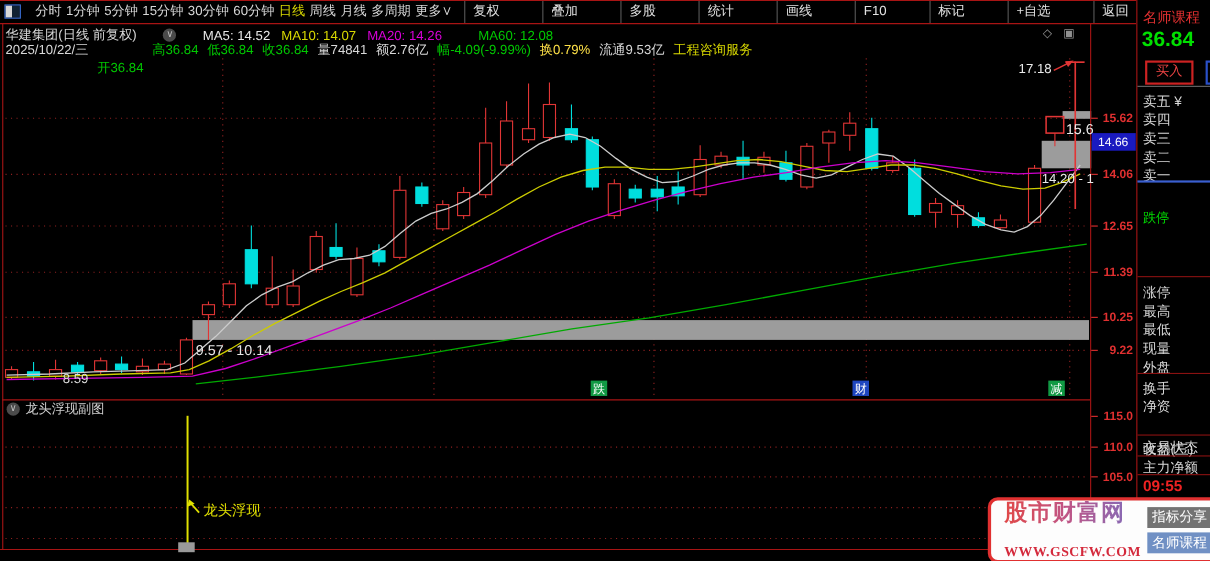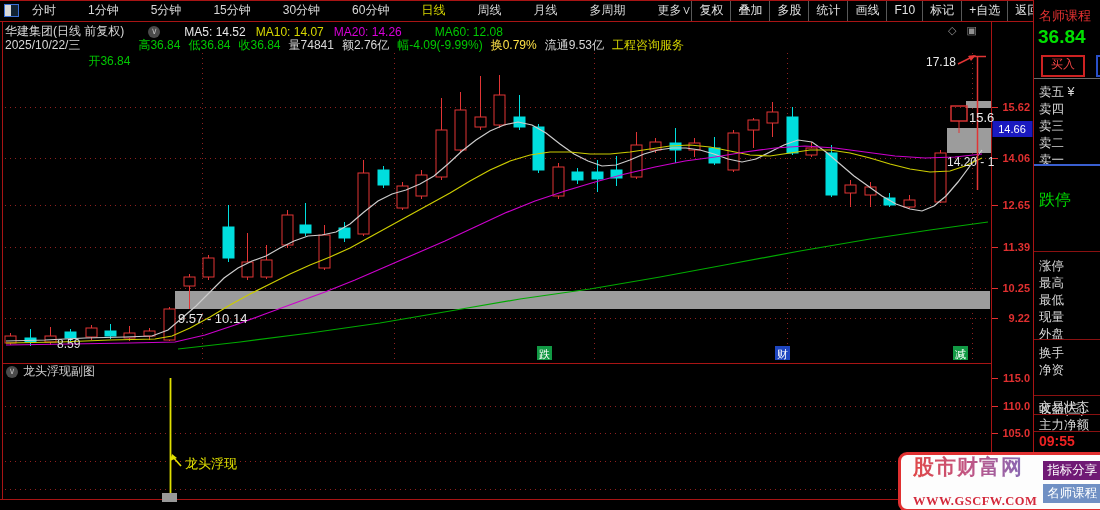--- a/index.html
+++ b/index.html
@@ -3,24 +3,24 @@
 <meta charset="utf-8">
 <style>
   html,body{margin:0;padding:0;background:#000;}
   body{width:1100px;height:510px;position:relative;overflow:hidden;
        font-family:"Liberation Sans",sans-serif;-webkit-font-smoothing:none;}
   
   .toolbar{position:absolute;top:0;left:0;width:1033px;height:21px;display:flex;
            align-items:center;color:#d8d8d8;font-size:12px;white-space:nowrap;}
   .win-icon{width:13px;height:11px;border:1px solid #3a6fd8;margin:4px 7px 4px 4px;
             background:linear-gradient(90deg,#d8d8d8 0 6px,#123 6px);flex:0 0 auto;}
-  .periods{display:flex;gap:32px;margin-left:6px;}
+  .periods{display:flex;gap:4px;margin-left:6px;}
   .periods span{cursor:default;}
   .periods .active{color:#d8d800;}
-  .actions{margin-left:auto;display:flex;height:21px;line-height:21px;}
+  .actions{margin-left:auto;display:flex;height:21px;line-height:21px;gap:32px;}
   .actions span{padding:0 7px;border-left:1px solid #585858;color:#e2e2e2;}
   
   .title-row{position:absolute;top:23px;left:5px;font-size:12px;color:#d8d8d8;
              display:flex;align-items:center;gap:24px;white-space:nowrap;z-index:5;}
   .circle-ic{display:inline-block;width:12px;height:12px;border-radius:50%;background:#4a4a4a;
              color:#bbb;font-size:9px;line-height:11px;text-align:center;}
   .corner-ics{position:absolute;top:24px;left:941px;color:#909090;font-size:11px;z-index:5;}
   .corner-ics span{margin-left:7px;}
   .info-row{position:absolute;top:37px;left:5px;font-size:12px;display:flex;gap:8px;
             white-space:nowrap;z-index:5;color:#d8d8d8;}
@@ -34,36 +34,36 @@
                border-left:1px solid #a81414;z-index:6;font-size:12.5px;color:#d8d8d8;}
   .rp-abs{position:absolute;left:5px;white-space:nowrap;}
   .rp-name{color:#e03030;font-size:13px;top:7px;}
   .rp-price{color:#00e000;font-size:19px;font-weight:bold;top:26px;left:4px;}
   .buy-btn{position:absolute;left:7px;top:55px;width:40px;height:18px;border:2px solid #c22;
            color:#ee4444;background:#000;font-size:12px;line-height:15px;text-align:center;}
   .sell-btn{position:absolute;left:62px;top:55px;width:40px;height:18px;border:2px solid #2a50c8;background:#000;}
   .rp-line{position:absolute;left:0;width:67px;height:1px;background:#8a1111;}
   .rp-line.blue{background:#3a5fd0;height:2px;}
   .rp-line.gray{background:#6a6a6a;}
-  .limit-down{color:#00dd00;font-size:16px;}
+  .limit-down{color:#00dd00;font-size:12px;}
   .rp-time{color:#ee2222;font-weight:bold;font-size:14px;}
   
   .watermark{position:absolute;left:898px;top:452px;width:216px;height:54px;background:#fdfdfd;
              border:3px solid #e03030;border-radius:9px;z-index:9;display:flex;align-items:center;}
   .wm-left{margin-left:12px;}
   .wm-name{font-size:21px;font-weight:bold;letter-spacing:1px;color:#c05575;line-height:24px;}
   @supports(-webkit-background-clip:text){
     .wm-name{background:linear-gradient(90deg,#e04848 0%,#c05585 45%,#7a6ec0 100%);
              -webkit-background-clip:text;color:transparent;}
   }
   .wm-url{font-family:"Liberation Serif",serif;font-weight:bold;font-size:12.5px;color:#d42a3c;
           letter-spacing:.5px;margin-top:15px;}
   .wm-right{margin-left:6px;display:flex;flex-direction:column;gap:4px;}
   .wm-tag{color:#fff;font-size:12.5px;padding:1px 4px;white-space:nowrap;}
-  .wm-tag1{background:#701a75;}
+  .wm-tag1{background:#737373;}
   .wm-tag2{background:#7090c4;}
 </style>
 </head>
 <body>
 
 <svg id="chart-svg" width="1100" height="510">
     <line x1="5" y1="107.5" x2="990" y2="107.5" stroke="#8f2020" stroke-dasharray="1,4"></line>
     <line x1="5" y1="158.5" x2="990" y2="158.5" stroke="#8f2020" stroke-dasharray="1,4"></line>
     <line x1="5" y1="205.5" x2="990" y2="205.5" stroke="#8f2020" stroke-dasharray="1,4"></line>
     <line x1="5" y1="247.5" x2="990" y2="247.5" stroke="#8f2020" stroke-dasharray="1,4"></line>

